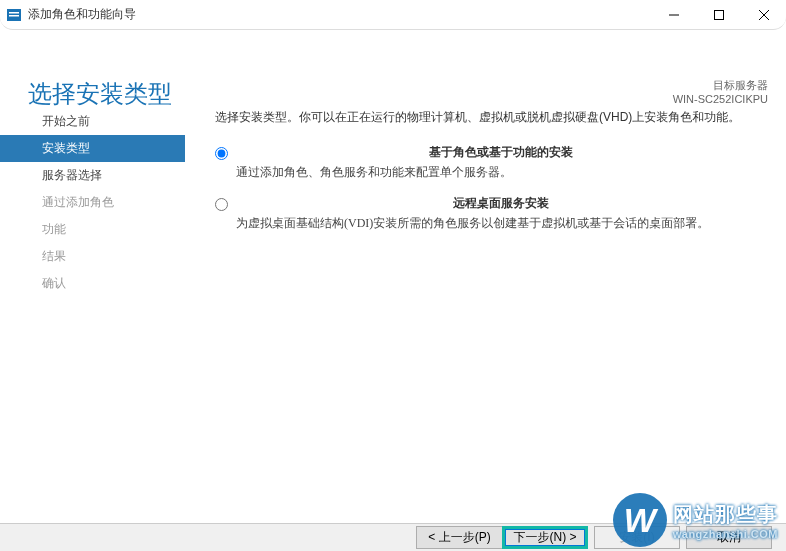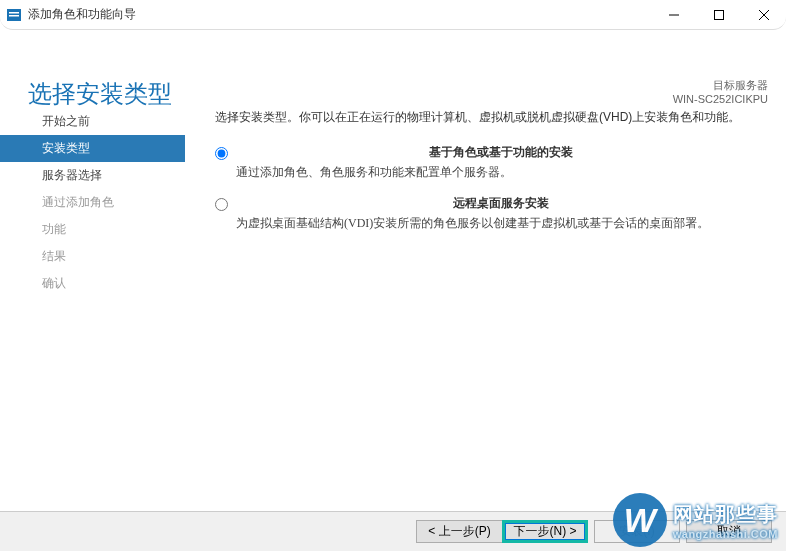--- a/index.html
+++ b/index.html
@@ -35,21 +35,21 @@
 
     .main { flex: 1; padding: 8px 20px 0 30px; font-size: 12px; color: #333; }
     .intro { margin-bottom: 18px; line-height: 1.5; }
     .option { display: flex; align-items: flex-start; margin-bottom: 14px; }
     .option input[type=radio] { margin-top: 3px; margin-right: 8px; }
     .option-body { flex: 1; }
     .option-title { font-weight: bold; margin-bottom: 2px; text-align: center; }
     .option-desc { color: #444; line-height: 1.5; font-family: Liberation Serif, serif; }
 
     .footer {
-      position: absolute; bottom: 0; left: 0; right: 0; height: 40px;
+      position: absolute; bottom: 0; left: 0; right: 0; height: 28px;
       border-top: 1px solid #ccc; display: flex; align-items: center; justify-content: flex-end;
       padding-right: 14px; gap: 6px; background: #f0f0f0;
     }
     .footer button {
       min-width: 86px; height: 23px; font-size: 12px; padding: 0 8px;
       border: 1px solid #adadad; background: #e1e1e1; cursor: pointer;
     }
     .footer button:disabled { color: #a0a0a0; background: #efefef; cursor: default; }
     .footer button.default { border: 3px solid #14b8a6; box-shadow: 0 0 0 1px #0078d7 inset; }
     .btn-pair { display: flex; gap: 0; }

